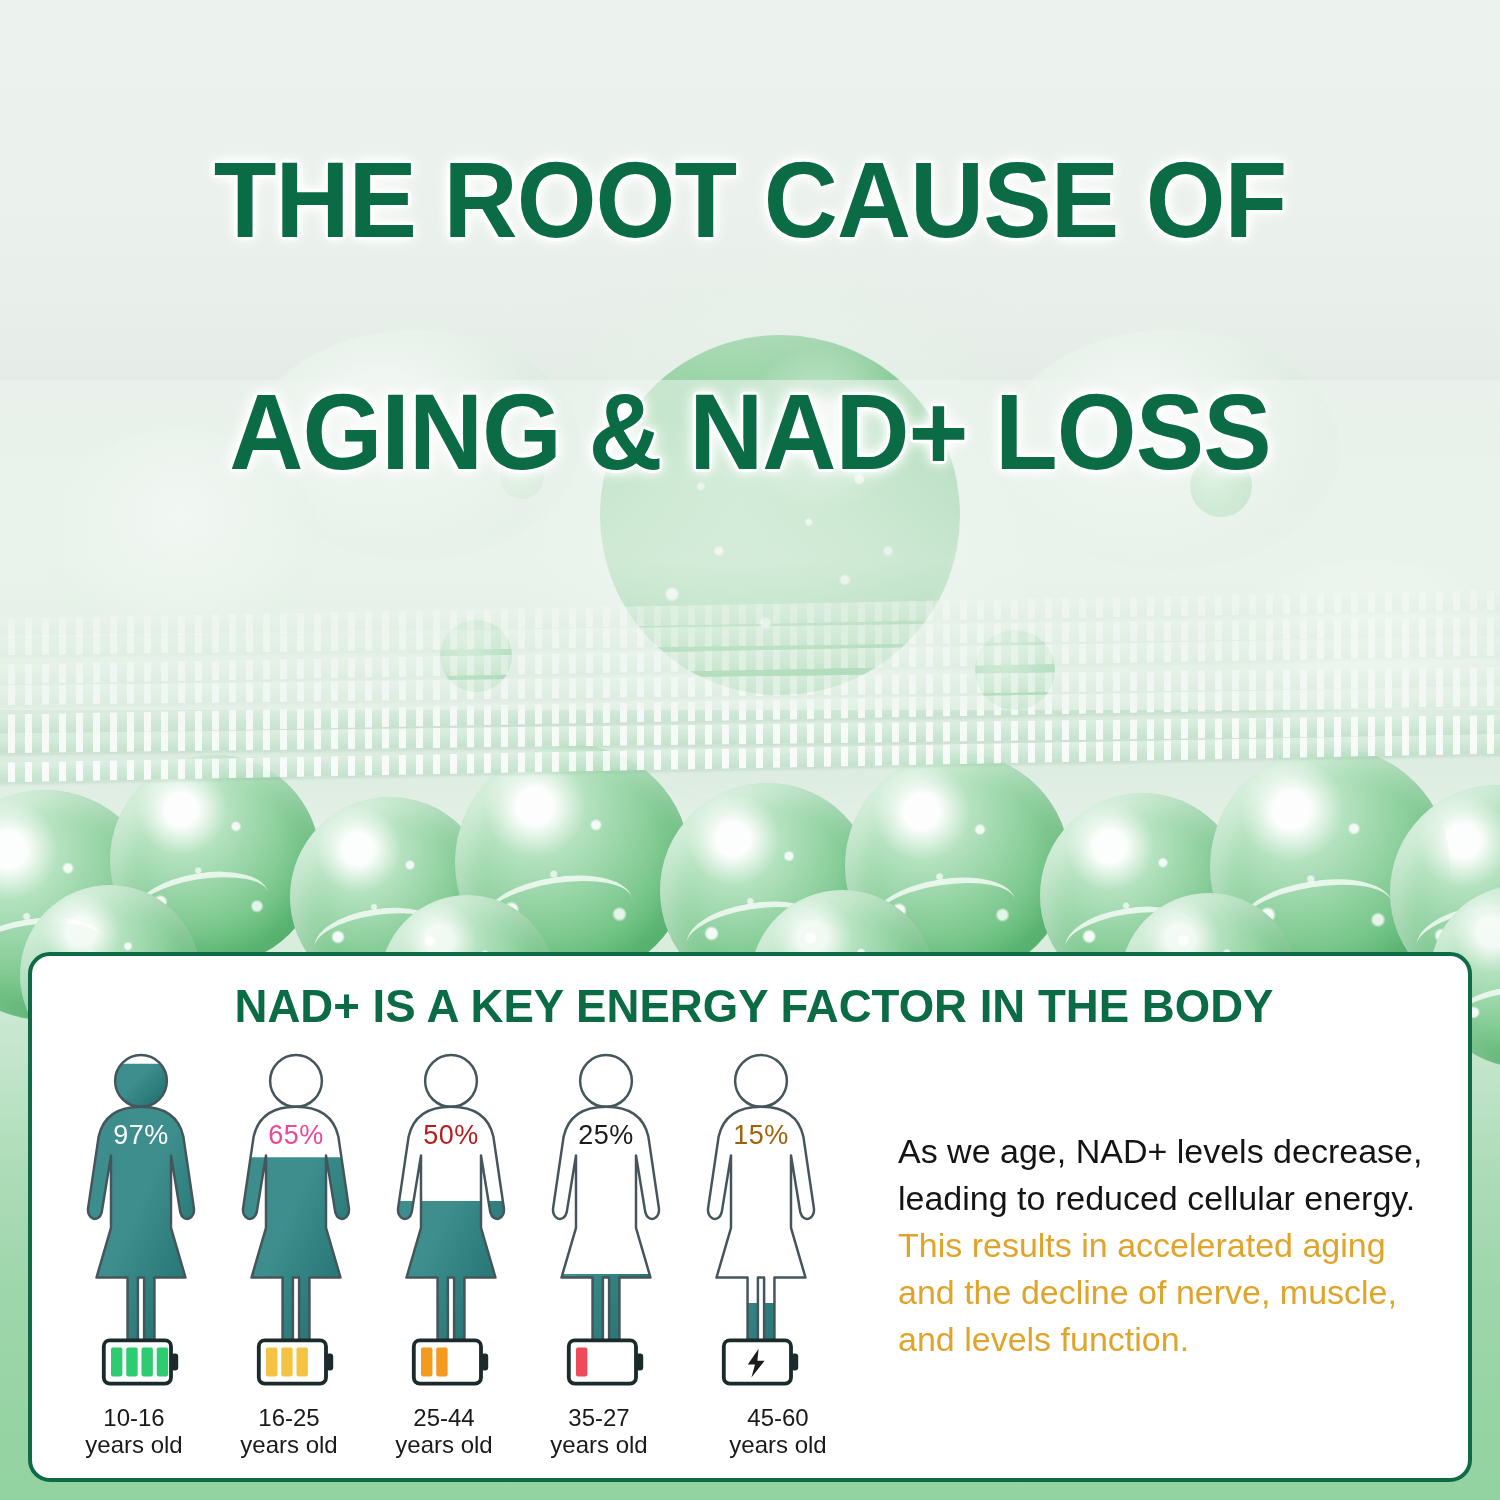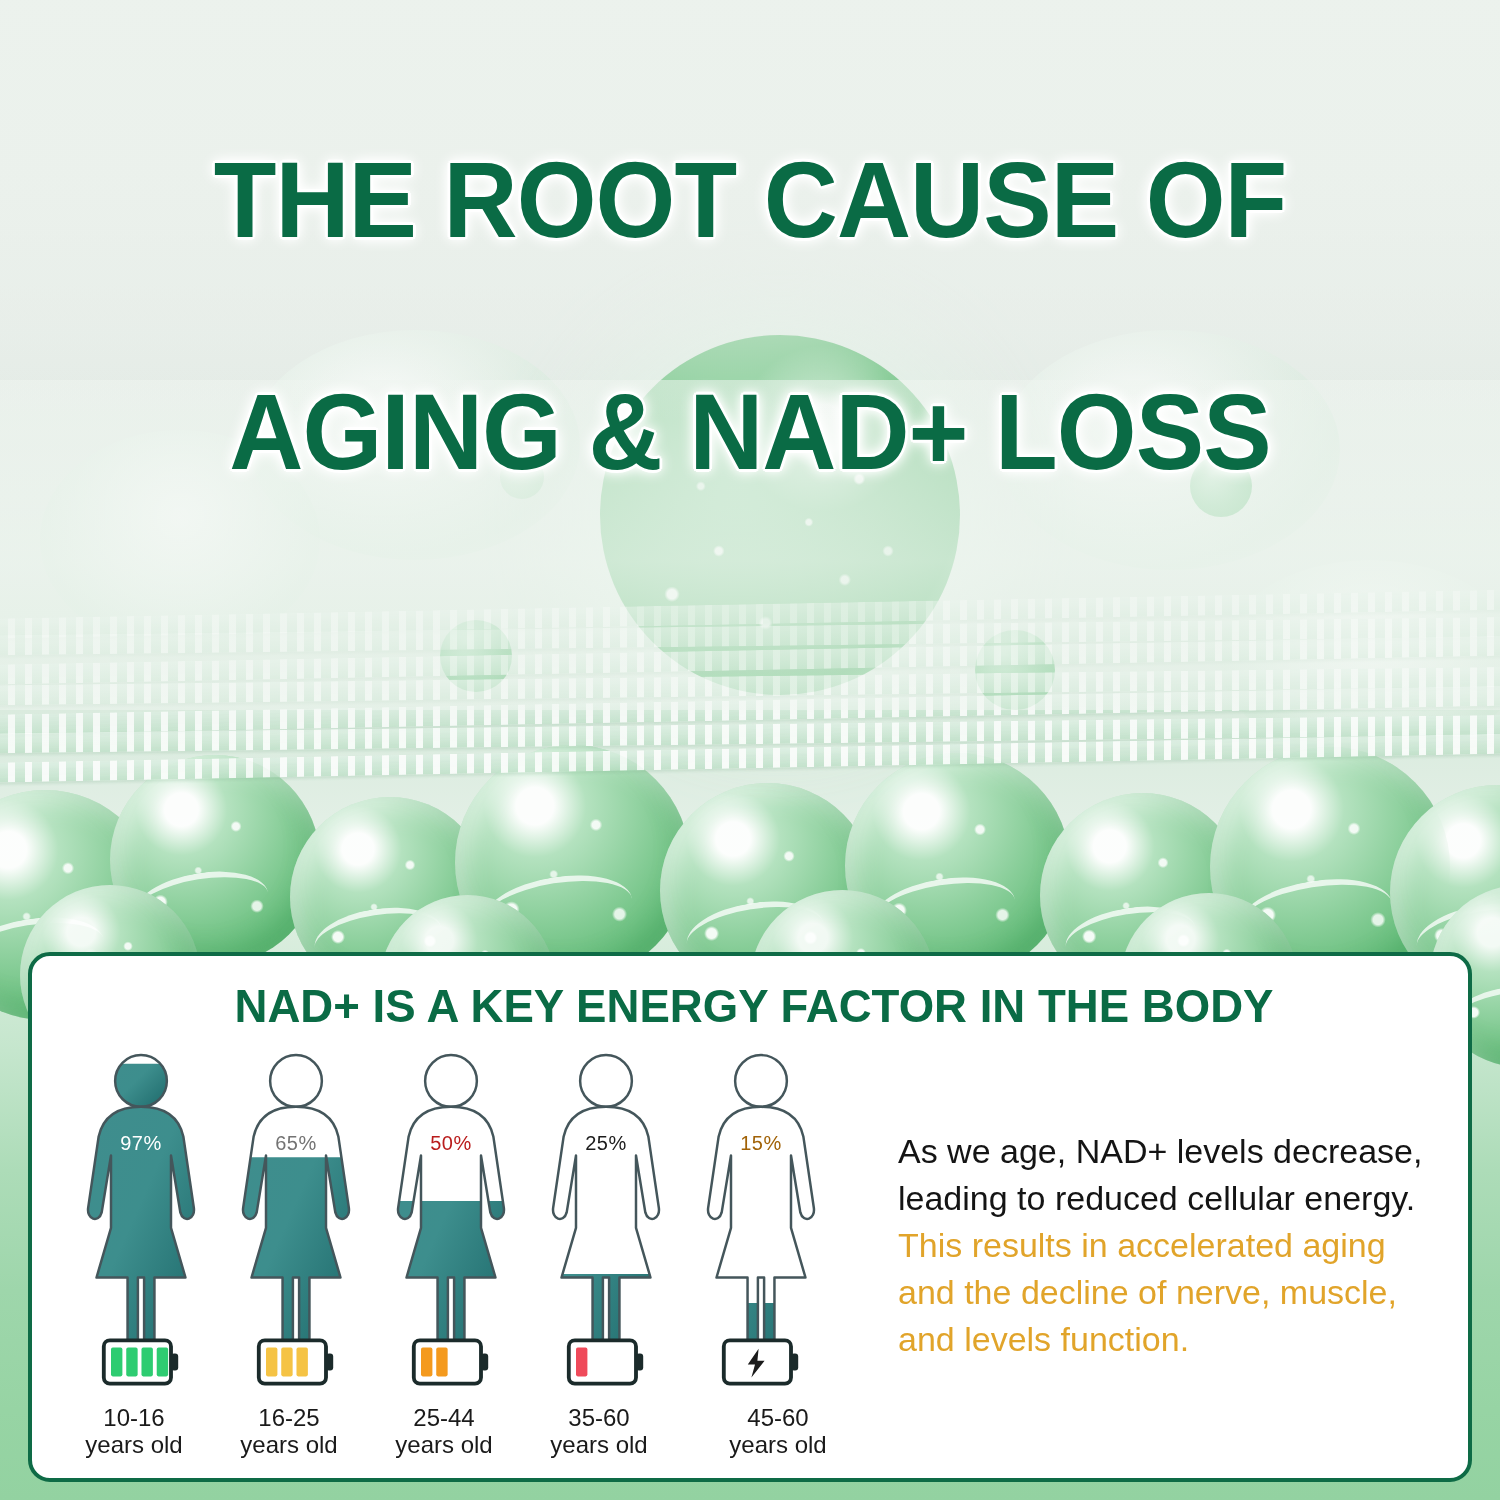--- a/index.html
+++ b/index.html
@@ -127,22 +127,22 @@
     font-weight:bold;font-size:47px;letter-spacing:0px;color:#0a6b45;
     transform:scaleX(.97);
     text-shadow:0 0 7px rgba(255,255,255,.9);
     white-space:nowrap;
   }
 
   .figures{position:absolute;left:34px;top:96px;width:806px;height:300px;}
   .figcol{position:absolute;top:0;width:150px;height:300px;}
   .figsvg{display:block;}
   .pct{
-    position:absolute;top:80px;left:0;width:150px;text-align:center;
-    font-size:20px;font-weight:normal;letter-spacing:.5px;
+    position:absolute;top:68px;left:0;width:150px;text-align:center;
+    font-size:27px;font-weight:normal;letter-spacing:.5px;
   }
 
   
   .batteries{position:absolute;left:34px;top:382px;width:806px;height:60px;}
   .batcol{position:absolute;top:0;width:150px;text-align:center;}
   .labels{position:absolute;left:22px;top:448px;width:820px;height:70px;}
   .labcol{position:absolute;top:0;width:160px;text-align:center;
     font-size:24px;line-height:27px;color:#1a1a1a;}
 
   
@@ -255,21 +255,21 @@
         <path d="M59,53 C 34,53 22,64 18,82 L 8,150 C 6,162 18,166 21,155 L 30,100 L 30,170 L 16,218 L 46,218 L 46,282 L 56,282 L 56,218 L 62,218 L 62,282 L 72,282 L 72,218 L 102,218 L 88,170 L 88,100 L 97,155 C 100,166 112,162 110,150 L 100,82 C 96,64 84,53 59,53 Z" fill="#ffffff"></path>
 
         <g clip-path="url(#cfig1)">
           <circle cx="59" cy="28" r="25" fill="url(#gfig1)"></circle>
           <path d="M59,53 C 34,53 22,64 18,82 L 8,150 C 6,162 18,166 21,155 L 30,100 L 30,170 L 16,218 L 46,218 L 46,282 L 56,282 L 56,218 L 62,218 L 62,282 L 72,282 L 72,218 L 102,218 L 88,170 L 88,100 L 97,155 C 100,166 112,162 110,150 L 100,82 C 96,64 84,53 59,53 Z" fill="url(#gfig1)"></path>
         </g>
 
         <circle cx="59" cy="28" r="25" fill="none" stroke="#44565b" stroke-width="2.4"></circle>
         <path d="M59,53 C 34,53 22,64 18,82 L 8,150 C 6,162 18,166 21,155 L 30,100 L 30,170 L 16,218 L 46,218 L 46,282 L 56,282 L 56,218 L 62,218 L 62,282 L 72,282 L 72,218 L 102,218 L 88,170 L 88,100 L 97,155 C 100,166 112,162 110,150 L 100,82 C 96,64 84,53 59,53 Z" fill="none" stroke="#44565b" stroke-width="2.4" stroke-linejoin="round"></path>
       </svg>
-          <div class="pct" style="color: #737373;">65%</div>
+          <div class="pct" style="color: #ec4899;">65%</div>
         </div>
         <div class="figcol" style="left: 310px;">
       <svg class="figsvg" width="150" height="300" viewBox="0 0 118 290">
         <defs>
           <linearGradient id="gfig2" x1="0" y1="0" x2="1" y2="1">
             <stop offset="0%" stop-color="#3f8d8d"></stop>
             <stop offset="45%" stop-color="#3d8e8d"></stop>
             <stop offset="100%" stop-color="#1e6a6b"></stop>
           </linearGradient>
           <clipPath id="cfig2">
@@ -388,21 +388,21 @@
         </div>
         <div class="labcol" style="left: 155px;">
           <div>16-25</div>
           <div>years old</div>
         </div>
         <div class="labcol" style="left: 310px;">
           <div>25-44</div>
           <div>years old</div>
         </div>
         <div class="labcol" style="left: 465px;">
-          <div>35-60</div>
+          <div>35-27</div>
           <div>years old</div>
         </div>
         <div class="labcol" style="left: 644px;">
           <div>45-60</div>
           <div>years old</div>
         </div>
       </div>
 
     <div class="para">
       <div>As we age, NAD+ levels decrease,</div>

